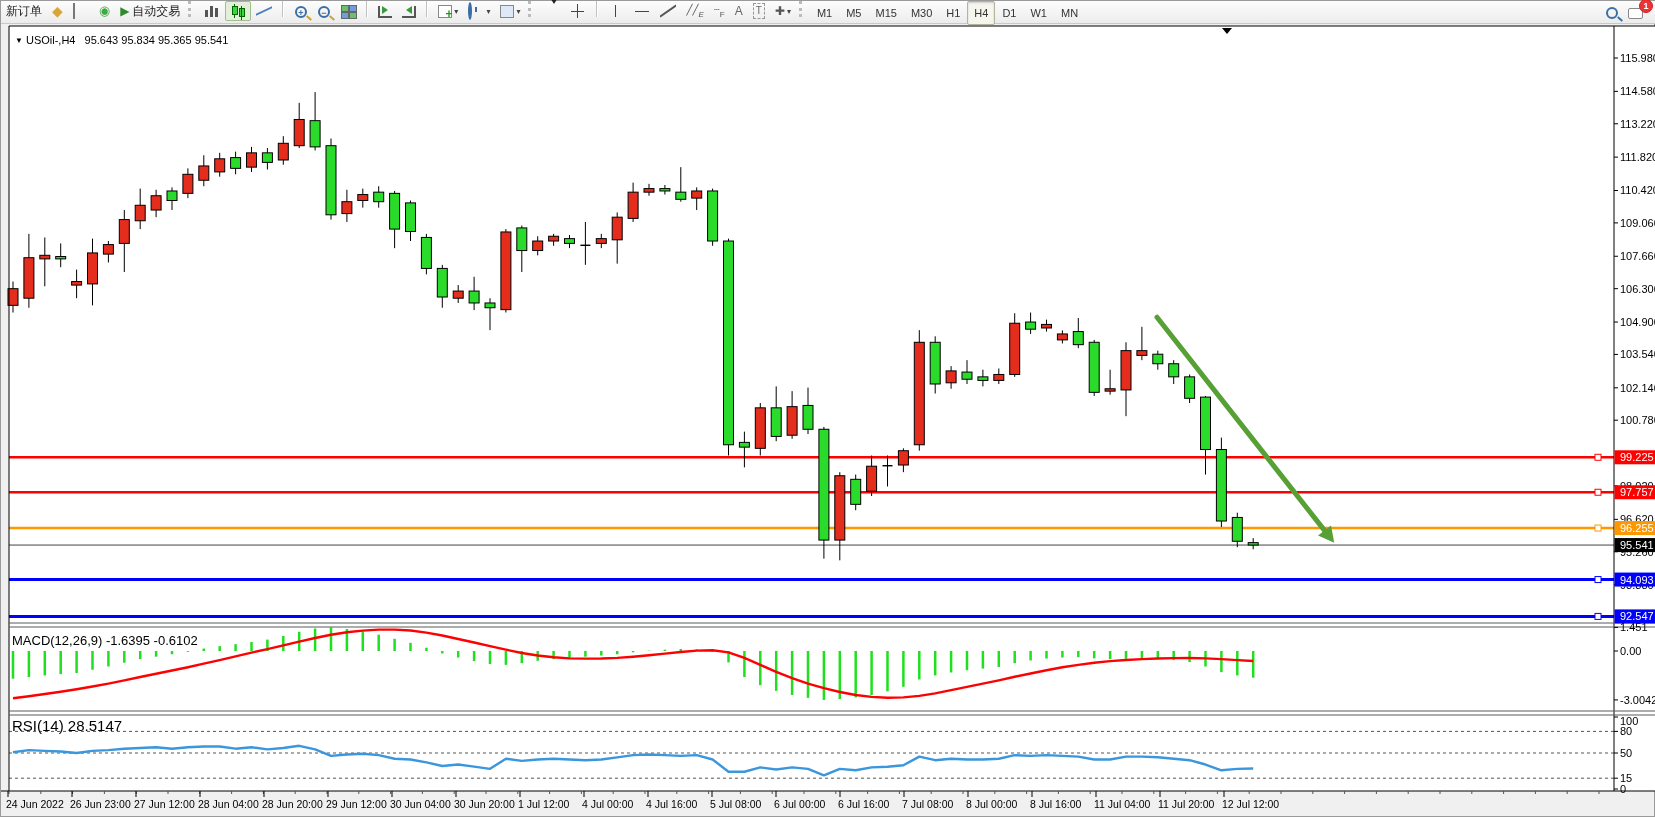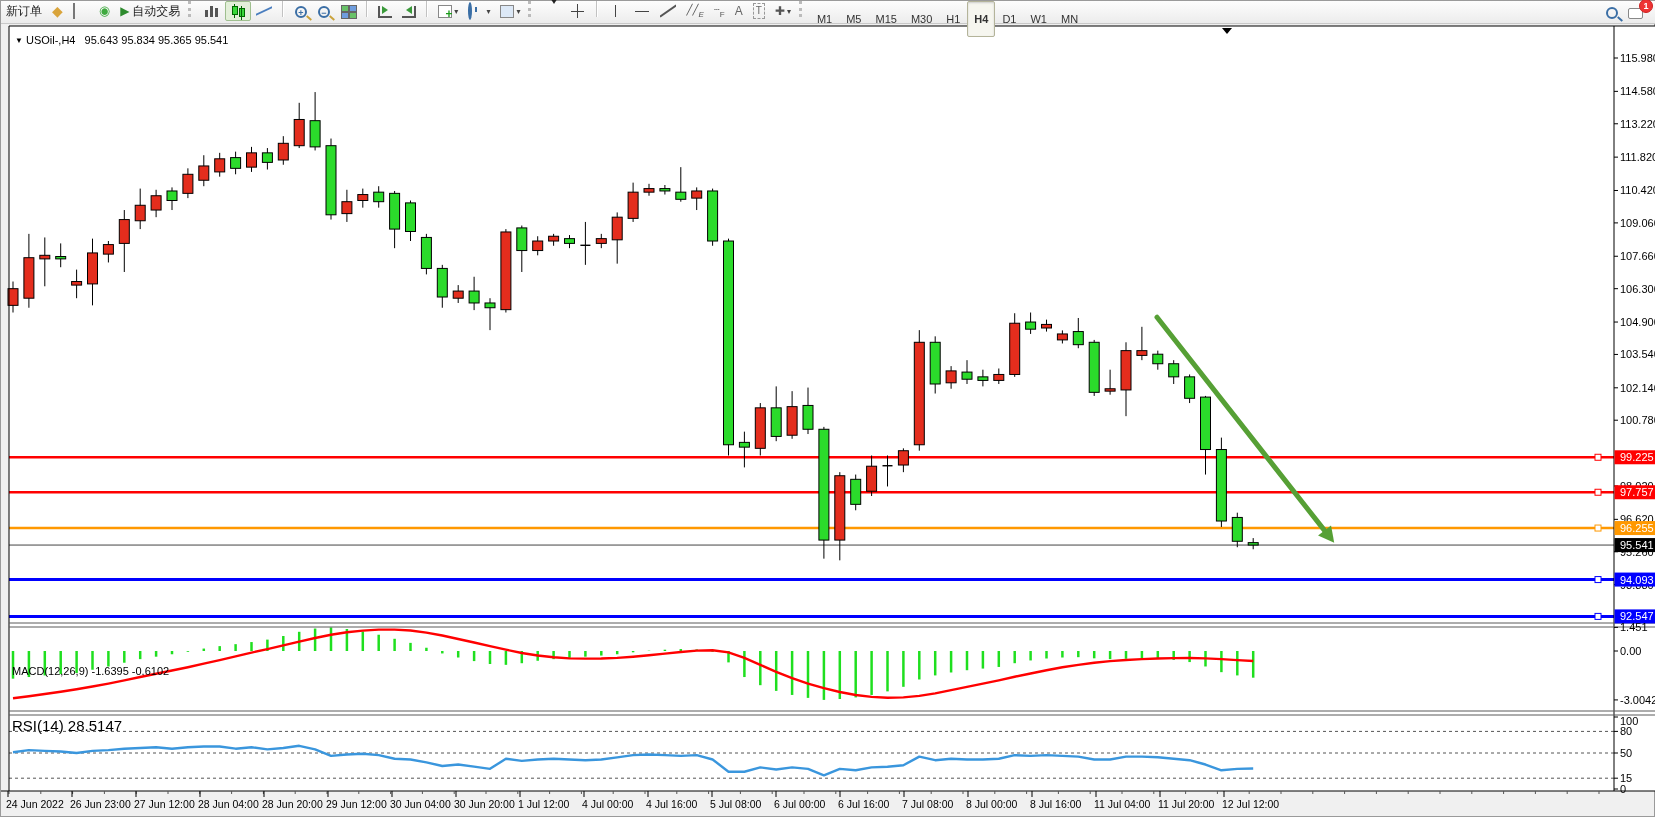--- a/index.html
+++ b/index.html
@@ -8,22 +8,22 @@
   
   #toolbar{position:absolute;left:0;top:0;width:1655px;height:22px;
     background:linear-gradient(#fdfdfd,#ececec);border-bottom:1px solid #c9c9c9;
     display:flex;font-size:12px;color:#222;z-index:5;}
   .tb-sep{width:1px;height:16px;background:#c2c2c2;margin:0 5px;border-right:1px solid #fff;}
   .tb-grip{width:5px;height:16px;margin:0 3px;border-left:3px dotted #bbb;}
   .tb-item{display:inline-flex;align-items:center;height:18px;padding:0 4px;border:1px solid transparent;
     border-radius:2px;white-space:nowrap;cursor:default;}
   .tb-item.active{background:#e3efd9;border:1px solid #9fbf8f;}
   .tb-item .caret{font-size:8px;margin-left:2px;color:#444;}
-  .tf{padding:8px 6px;font-size:11px;color:#333;}
-  .tf.active{background:#f6f6ef;border:1px solid #b4b49a;box-shadow:inset 0 1px 2px #ccc;font-weight:bold;}
+  .tf{padding:2px 6px;font-size:11px;color:#333;}
+  .tf.active{background:#f6f6ef;border:1px solid #b4b49a;box-shadow:inset 0 1px 2px #ccc;}
   .tb-right{margin-left:auto;display:flex;align-items:center;margin-right:8px;}
   
   .ic{display:inline-block;position:relative;width:16px;height:14px;}
   .g{font-size:12px;line-height:14px;display:inline-block;}
   .ic-monitor{width:14px;height:11px;border:1px solid #777;background:#cfe0f4;box-shadow:inset 0 -3px 0 #eee;margin-top:1px;}
   .ic-bars i{position:absolute;bottom:1px;width:3px;background:#555;}
   .ic-bars i:nth-child(1){left:1px;height:7px;}
   .ic-bars i:nth-child(2){left:6px;height:11px;}
   .ic-bars i:nth-child(3){left:11px;height:9px;}
   .ic-candle i{position:absolute;width:4px;border:1px solid #060;background:#3ad73a;}
@@ -57,21 +57,21 @@
   .ic-chat{width:13px;height:9px;border:1px solid #888;border-radius:2px;background:#fff;margin-top:2px;}
   .badge{position:absolute;right:-6px;top:-4px;background:#e33;color:#fff;border-radius:50%;
     width:12px;height:12px;font-size:9px;line-height:12px;text-align:center;font-weight:bold;border:1px solid #c22;}
   .ic-clock{width:11px;height:11px;border:2px solid #3a6ea5;border-radius:50%;margin-top:1px;}
   .ic-clock:before{content:"";position:absolute;left:7px;top:3px;width:1.5px;height:5px;background:#3a6ea5;}
   .ic-addch{border:1px solid #888;background:#fff;width:12px;height:11px;margin-top:1px;}
   .ic-addch i{position:absolute;left:6px;top:3px;color:#1a9a1a;font-weight:bold;font-size:12px;line-height:10px;}
   
   #chart-title{position:absolute;left:14px;top:33px;font-size:11px;color:#000;z-index:4;}
   #chart-title .tri{font-size:8px;vertical-align:1px;}
-  #macd-label{position:absolute;left:11px;top:664px;font-size:11px;color:#000;z-index:4;}
+  #macd-label{position:absolute;left:11px;top:632px;font-size:13px;color:#000;z-index:4;}
   #rsi-label{position:absolute;left:11px;top:716px;font-size:15px;color:#000;z-index:4;}
   svg text{font-family:"Liberation Sans","DejaVu Sans",sans-serif;}
 </style>
 </head>
 <body>
 
 <div id="app">
 
   <div id="toolbar">
       <span class="tb-item ">

